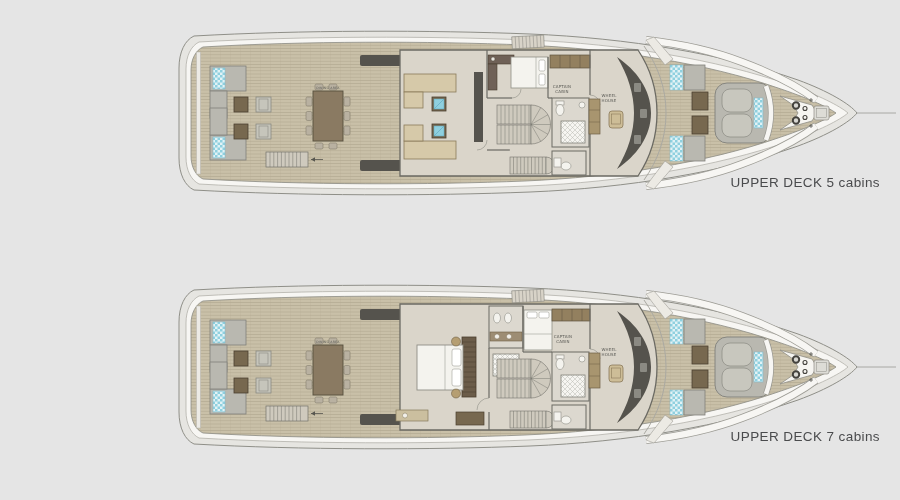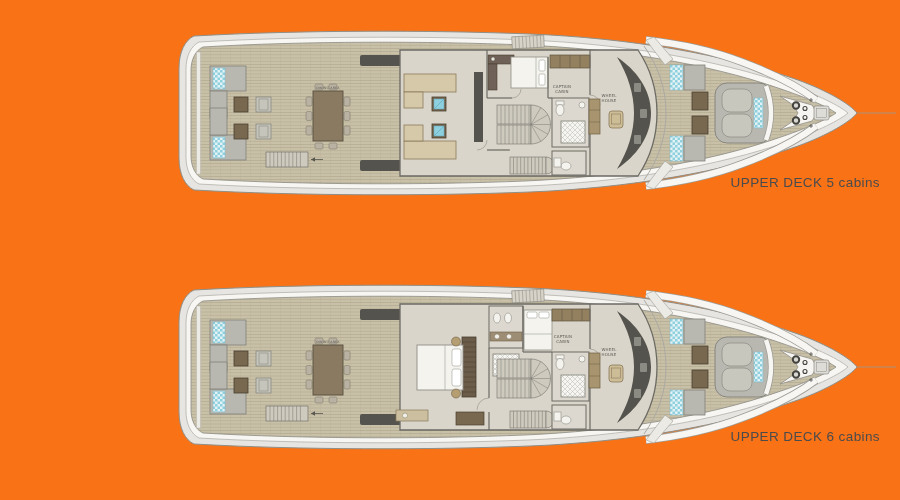--- a/index.html
+++ b/index.html
@@ -1,16 +1,16 @@
 <!DOCTYPE html>
 <html><head>
 <meta charset="utf-8">
 <style>
   html,body{margin:0;padding:0;background:#fff;}
-  #stage{position:relative;width:900px;height:500px;background:#f97316;overflow:hidden;
+  #stage{position:relative;width:900px;height:500px;background:#e5e5e5;overflow:hidden;
          font-family:"Liberation Sans",sans-serif;}
   #plan-svg{position:absolute;left:0;top:0;}
   .caption{position:absolute;right:20px;width:300px;text-align:right;
            font-size:13.5px;letter-spacing:.4px;color:#4a4b4d;}
   .caption.top{top:175px;}
   .caption.bottom{top:429px;}
 </style>
 </head>
 <body>
 
@@ -445,14 +445,14 @@
             <circle cx="805" cy="117.5" r="2" fill="none" stroke="#44423d" stroke-width="1.1"></circle>
             <path d="M809,100 h4 M811,98 v4 M809,126 h4 M811,124 v4" stroke="#44423d" stroke-width="0.7"></path>
           </g>
           <rect x="814" y="106" width="15" height="14" fill="#dddcd6" stroke="#8f8e87" stroke-width="0.7" rx="2"></rect>
           <rect x="816.5" y="108.5" width="10" height="9" fill="none" stroke="#8f8e87" stroke-width="0.5"></rect>
           <line x1="857" y1="113" x2="896" y2="113" stroke="#9b9a94" stroke-width="0.8"></line>
         </g>
       </g>
     </svg>
   <div class="caption top">UPPER DECK 5 cabins</div>
-  <div class="caption bottom">UPPER DECK 6 cabins</div>
+  <div class="caption bottom">UPPER DECK 7 cabins</div>
 </div>
 
 </body></html>

